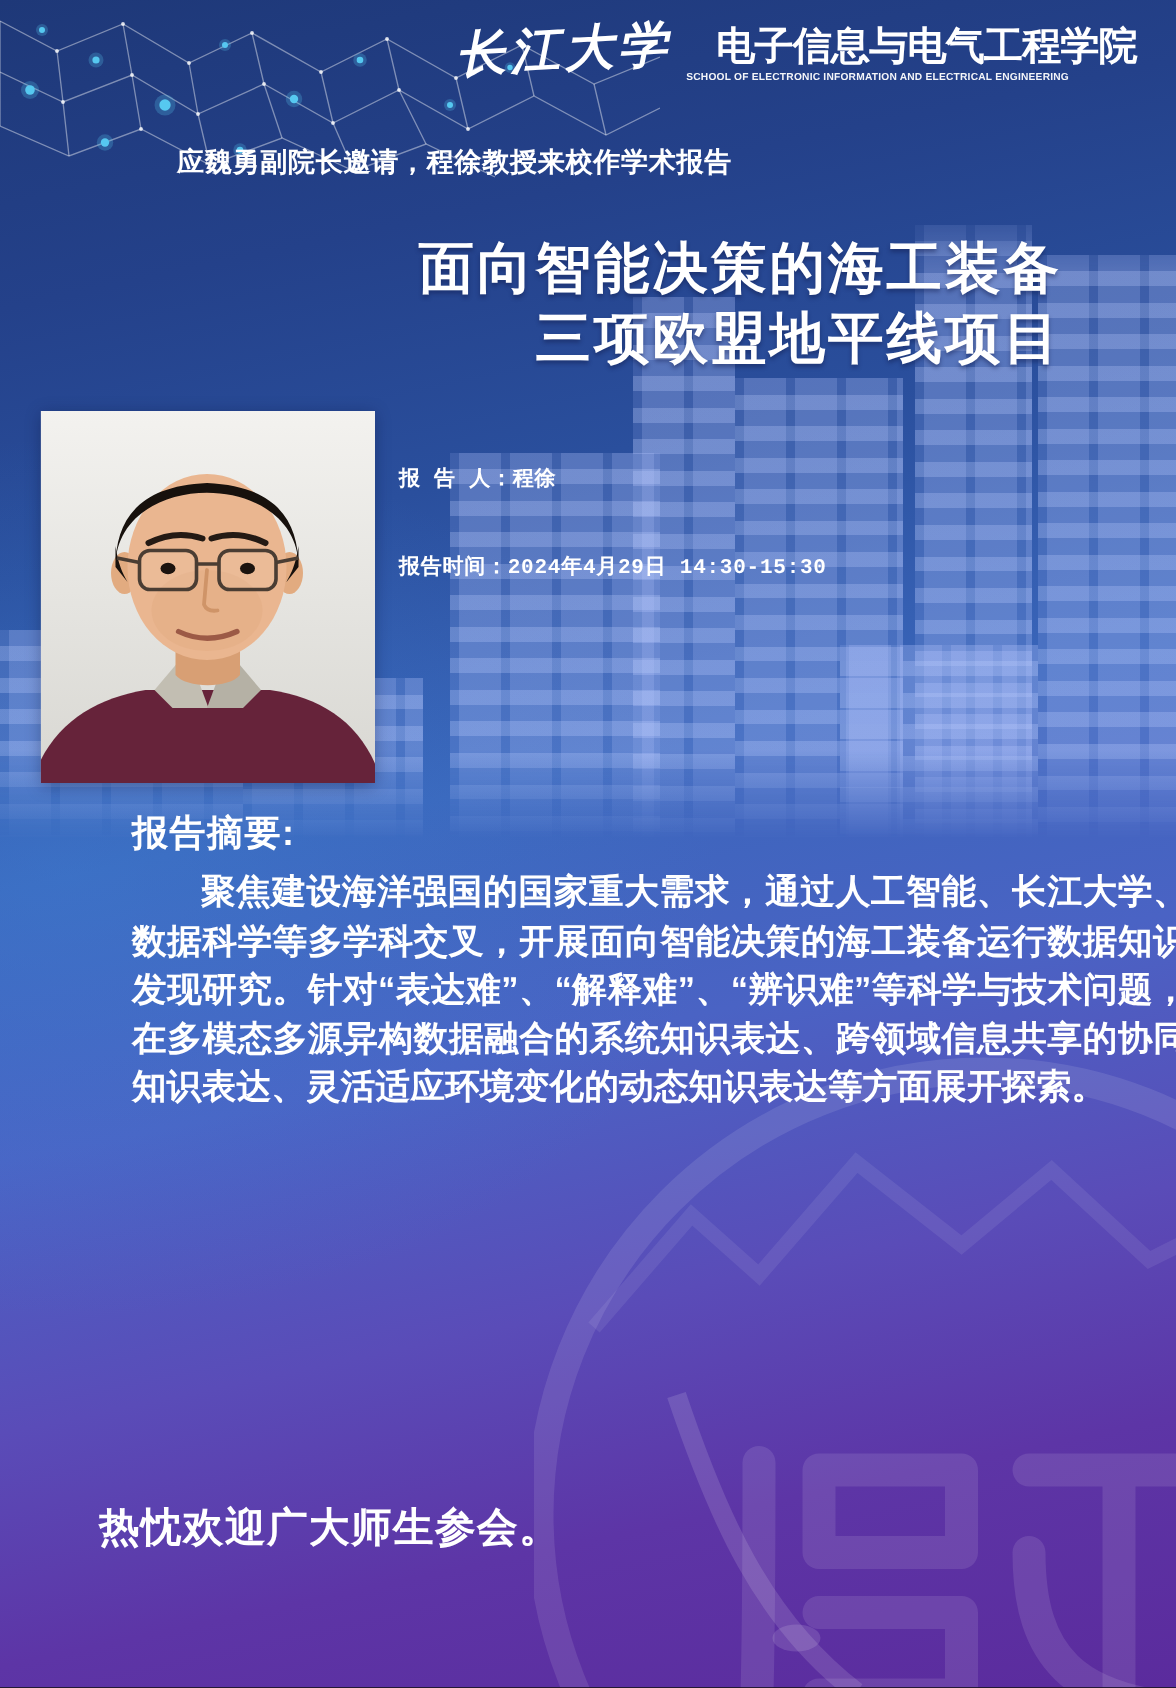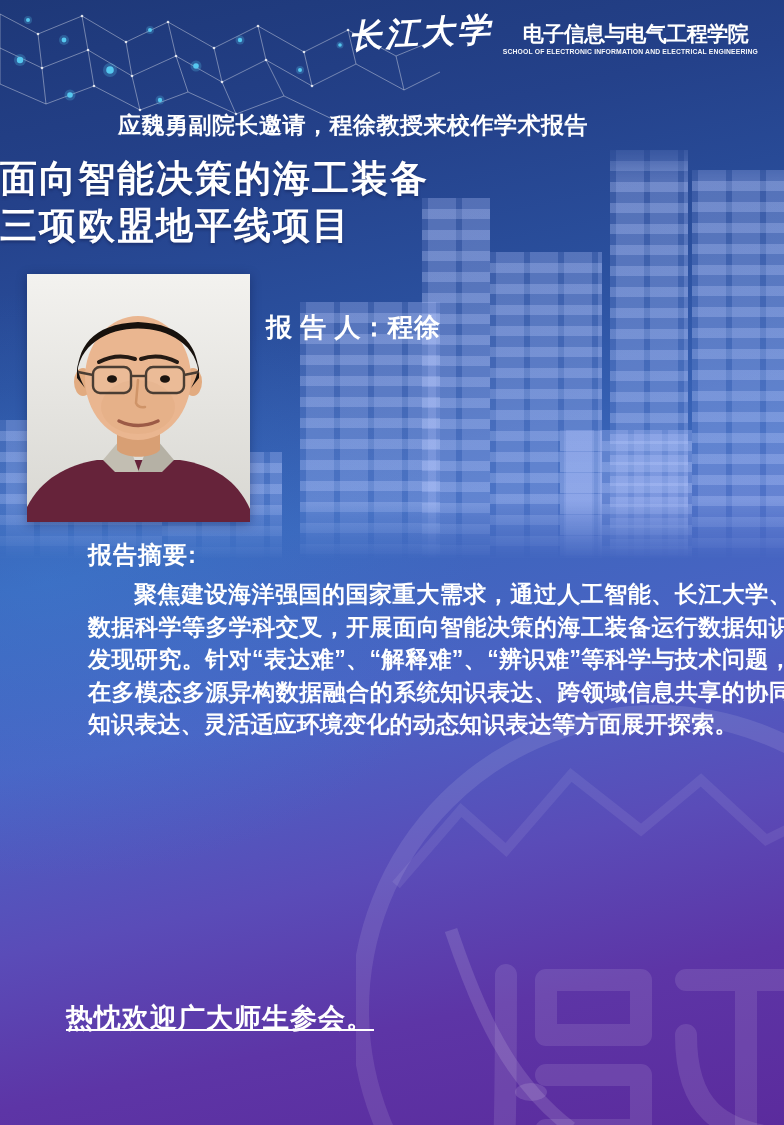--- a/index.html
+++ b/index.html
@@ -19,42 +19,42 @@
   .bldg{position:absolute;background-color:rgba(168,188,248,.16);
     background-image:
       repeating-linear-gradient(90deg, rgba(60,85,170,.0) 0 6px, rgba(185,200,255,.20) 6px 34px),
       repeating-linear-gradient(180deg, rgba(185,200,255,.0) 0 11px, rgba(195,210,255,.26) 11px 21px);}
   .seal{position:absolute;pointer-events:none;}
   
   .header{position:absolute;top:16px;right:26px;display:flex;align-items:flex-end;gap:10px;}
   .uni-script{font-family:"DejaVu Serif","Liberation Serif",serif;font-style:italic;font-weight:bold;
     font-size:33px;letter-spacing:3px;transform:rotate(-3deg);line-height:1;padding-bottom:6px;}
   .school{display:flex;flex-direction:column;align-items:flex-start;}
-  .school-cn{font-size:21px;font-weight:900;letter-spacing:-.5px;line-height:1.1;white-space:nowrap;padding-left:20px;}
+  .school-cn{font-size:26px;font-weight:900;letter-spacing:-.5px;line-height:1.1;white-space:nowrap;padding-left:20px;}
   .school-en{font-size:6.8px;font-weight:700;letter-spacing:.15px;margin-top:3px;opacity:.95;white-space:nowrap;}
   
-  .invitation{position:absolute;left:118px;top:110px;font-size:23px;font-weight:600;letter-spacing:.5px;}
-  .title{position:absolute;left:0;top:155px;width:708px;margin:0;text-align:left;
+  .invitation{position:absolute;left:118px;top:96px;font-size:18px;font-weight:600;letter-spacing:.5px;}
+  .title{position:absolute;left:0;top:155px;width:708px;margin:0;text-align:right;
     font-size:37px;line-height:47px;font-weight:900;letter-spacing:2px;
     text-shadow:0 2px 3px rgba(15,25,70,.45);}
   
   .photo{position:absolute;left:27px;top:274px;width:223px;height:248px;overflow:hidden;box-shadow:0 2px 10px rgba(10,15,50,.35);}
   .meta{position:absolute;left:266px;top:310px;list-style:none;margin:0;padding:0;}
-  .meta li{margin-bottom:41px;font-size:26px;font-weight:800;letter-spacing:.5px;white-space:nowrap;}
+  .meta li{margin-bottom:41px;font-size:14px;font-weight:800;letter-spacing:.5px;white-space:nowrap;font-family:Liberation Mono, monospace;}
   
   .section{position:absolute;left:58px;width:704px;margin-left:30px;}
   .abstract{top:539px;}
   .bio{top:735px;}
   .section h2{margin:0;font-size:24px;font-weight:900;letter-spacing:1px;}
   .bio h2{margin-left:12px;}
   .section p{margin:7px 0 0 0;font-size:23px;font-weight:700;line-height:32.5px;
     text-indent:2em;text-align:justify;letter-spacing:.2px;}
   .bio p{line-height:33px;}
   .closing{position:absolute;left:66px;top:1000px;font-family:"Liberation Serif","DejaVu Serif",serif;
-    font-size:27px;font-weight:700;letter-spacing:1px;text-decoration:underline;}
+    font-size:27px;font-weight:700;letter-spacing:1px;}
 </style>
 </head>
 <body>
 
 <div class="poster">
 
   <svg class="mesh" width="440" height="125" viewBox="0 0 440 125">
     <g stroke="rgba(255,255,255,.42)" stroke-width=".9" fill="none">
       <path d="M0 14 L38 34 L82 16 L126 42 L168 22 L214 48 L258 26 L304 52 L348 30 L396 56 L440 38"></path>
       <path d="M0 48 L42 68 L88 50 L132 76 L176 56 L222 82 L266 60 L312 86 L356 64 L404 90 L440 72"></path>
@@ -191,20 +191,23 @@
       <path d="M111,106 L109,129 q2,5 9,4" stroke="#cf9468" stroke-width="2.5" fill="none" stroke-linecap="round"></path>
 
       <path d="M92,147 Q111,156 131,147" stroke="#9c5a46" stroke-width="3.5" fill="none" stroke-linecap="round"></path>
     </svg>
   </div>
 
   <ul class="meta">
     <li>
       <span>报 告 人：</span><span>程徐</span>
     </li>
+    <li>
+      <span>报告时间：</span><span>2024年4月29日  14:30-15:30</span>
+    </li>
   </ul>
 
   <section class="section abstract">
     <h2>报告摘要:</h2>
     <p>聚焦建设海洋强国的国家重大需求，通过人工智能、长江大学、数据科学等多学科交叉，开展面向智能决策的海工装备运行数据知识发现研究。针对“表达难”、“解释难”、“辨识难”等科学与技术问题，在多模态多源异构数据融合的系统知识表达、跨领域信息共享的协同知识表达、灵活适应环境变化的动态知识表达等方面展开探索。</p>
   </section>
 
 
   <div class="closing">热忱欢迎广大师生参会。</div>
 

